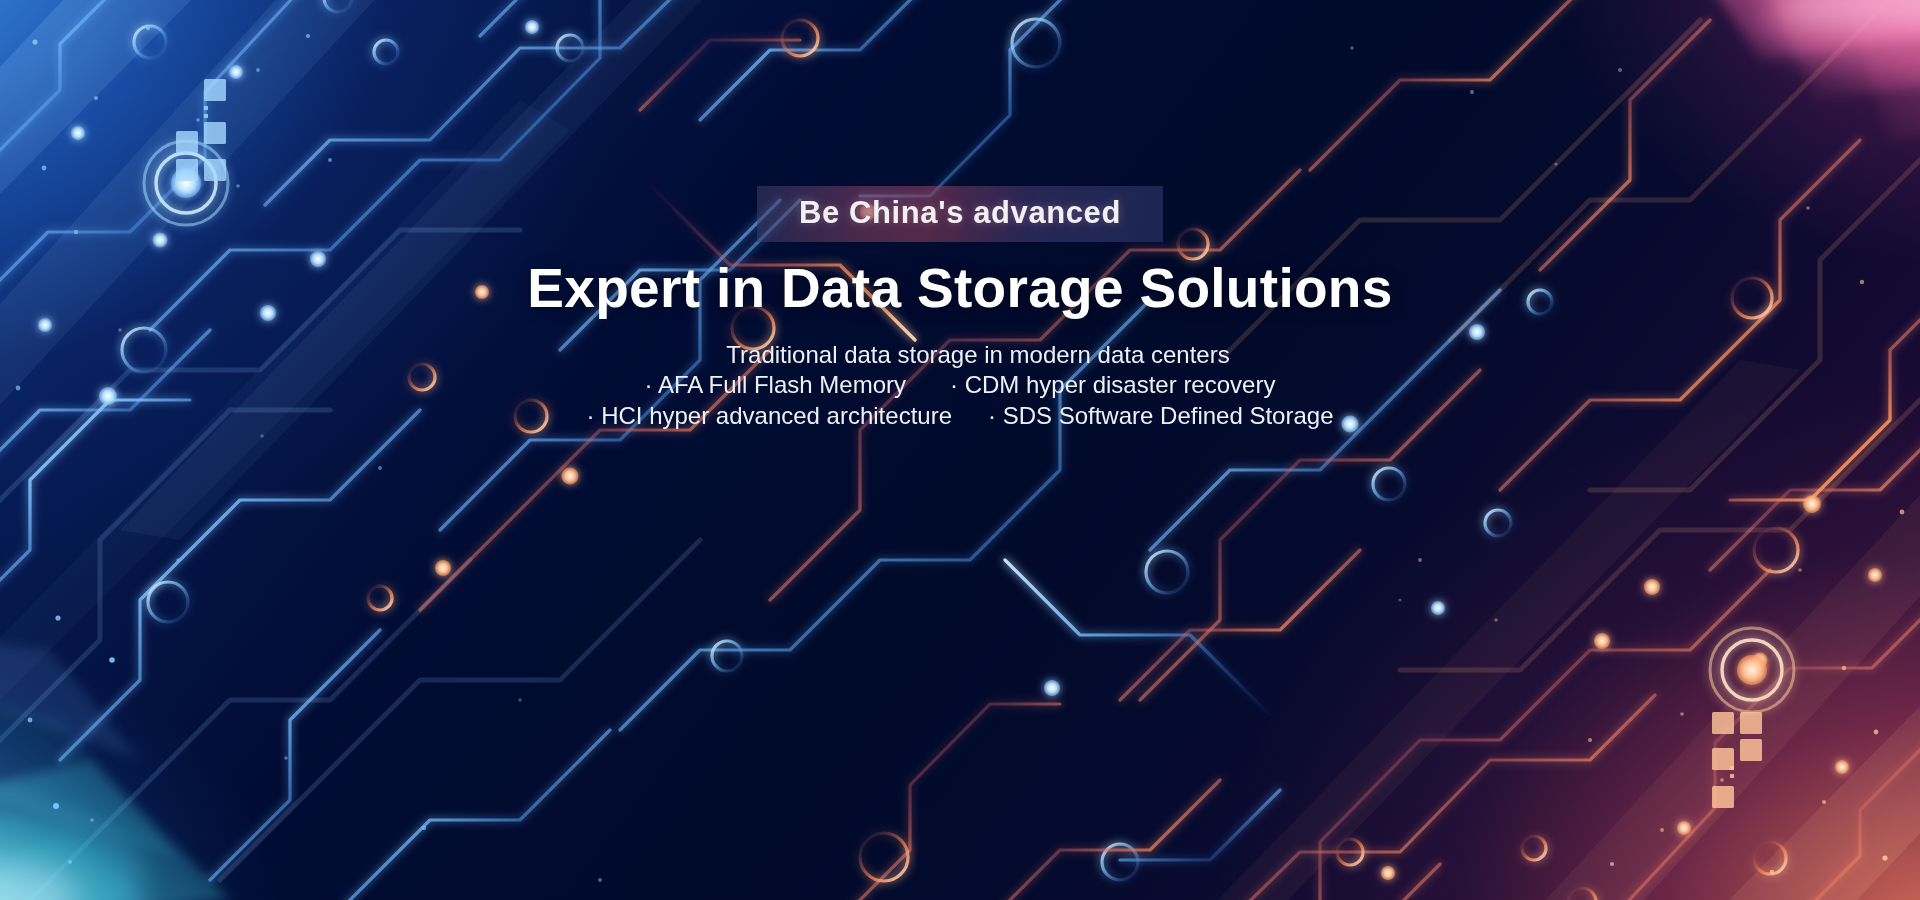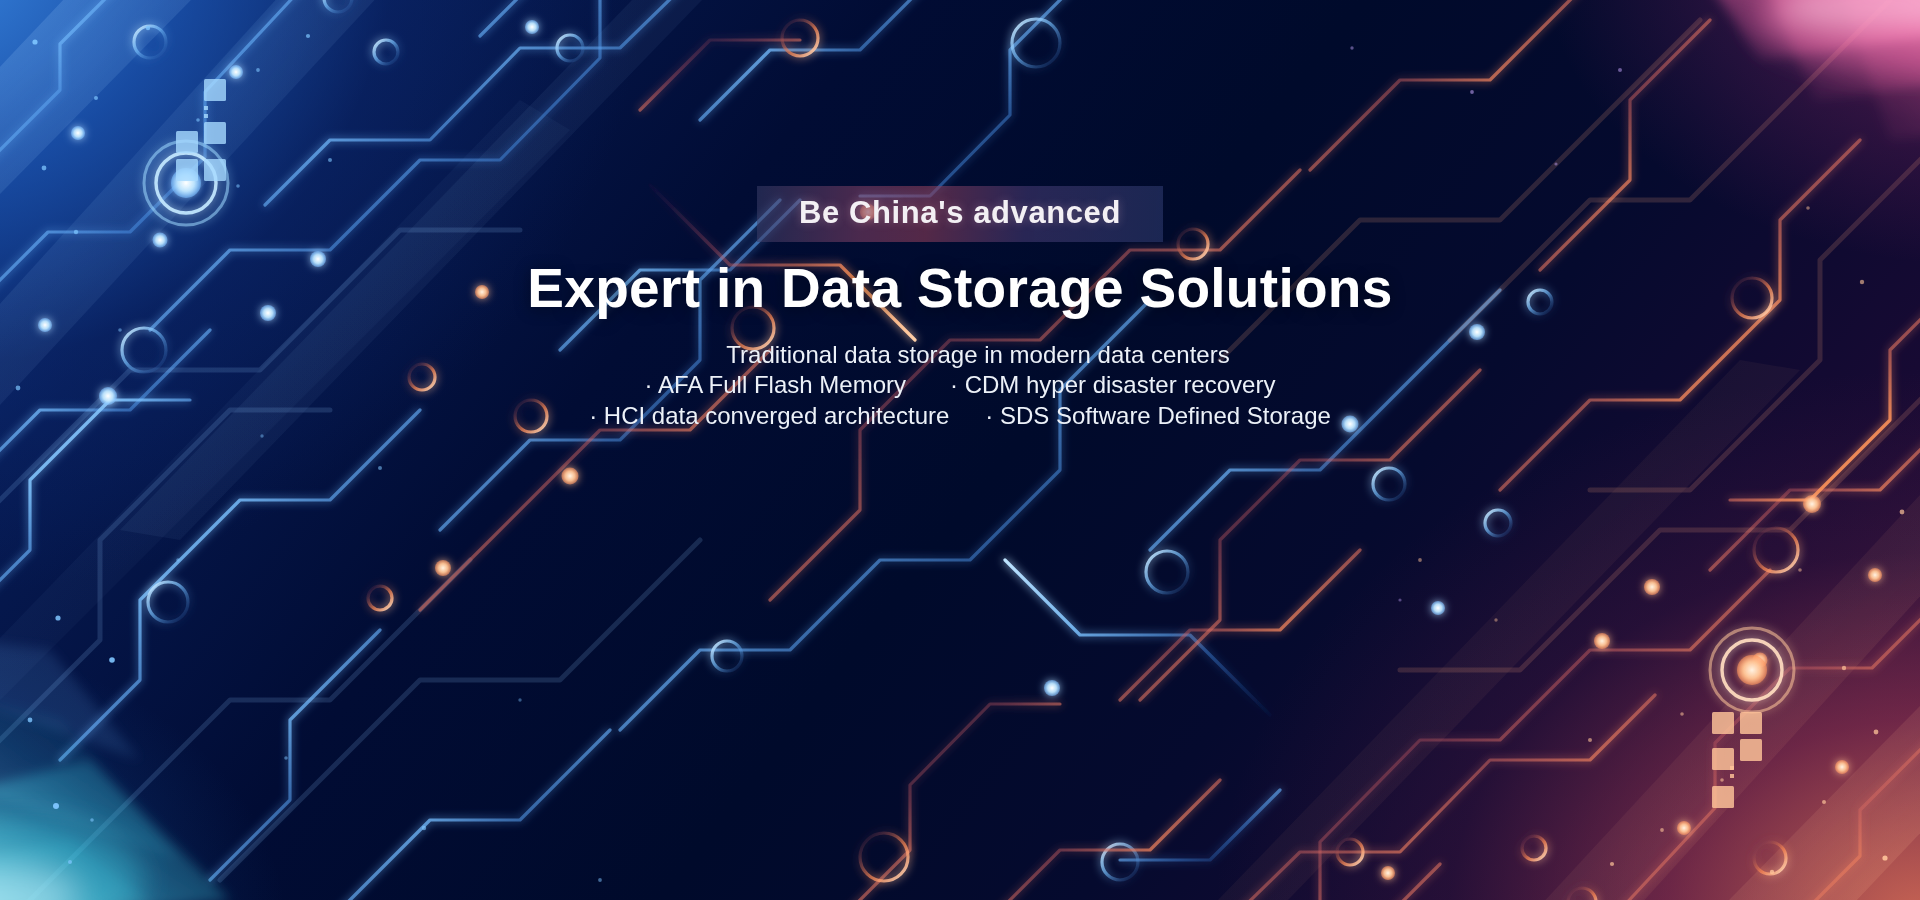--- a/index.html
+++ b/index.html
@@ -424,18 +424,18 @@
     <h1 class="headline">Expert in Data Storage Solutions</h1>
 
     <div class="sub">Traditional data storage in modern data centers</div>
 
     <div class="bullet-row">
       <span>· AFA Full Flash Memory</span>
       <span>· CDM hyper disaster recovery</span>
     </div>
 
     <div class="bullet-row row-2">
-      <span>· HCI data converged architecture</span>
+      <span>· HCI hyper advanced architecture</span>
       <span>· SDS Software Defined Storage</span>
     </div>
 
   </div>
 </div>
 
 </body></html>

